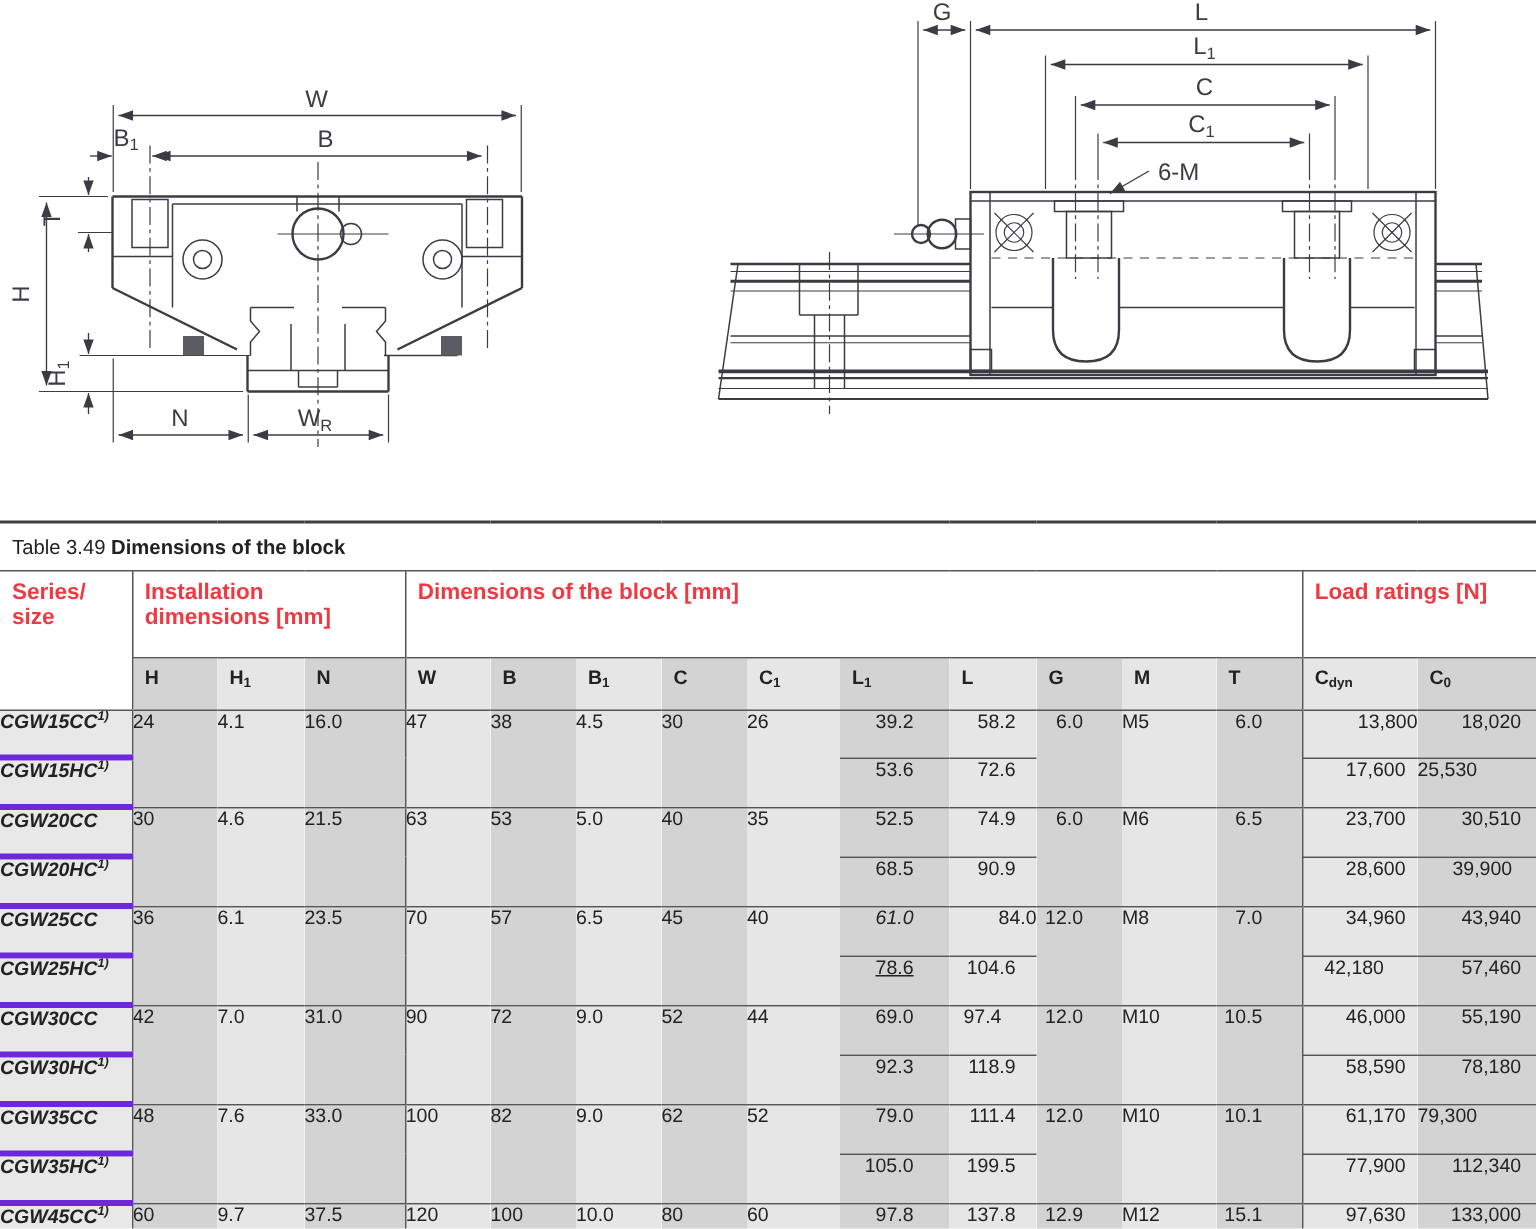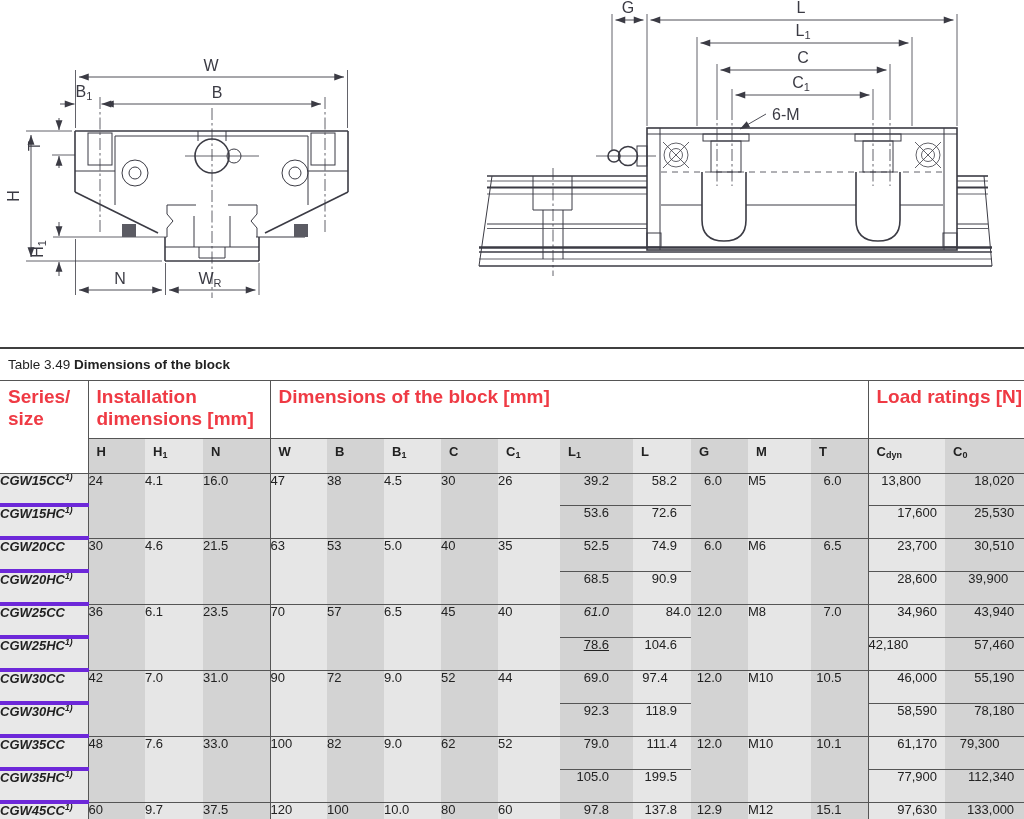--- a/index.html
+++ b/index.html
@@ -14,21 +14,21 @@
   .dim{stroke:#3b3b44;stroke-width:0.9;fill:none;}
   .cl{stroke:#3b3b44;stroke-width:0.8;fill:none;stroke-dasharray:12 3 2.5 3;}
   .dsh{stroke:#3b3b44;stroke-width:0.8;fill:none;stroke-dasharray:6 5;}
 
   table.dims{position:absolute;top:347px;left:0;width:1024px;border-collapse:collapse;table-layout:fixed;
     border-top:2px solid #3f3f3f;border-bottom:2px solid #3f3f3f;}
   table.dims td{padding:0;vertical-align:top;font-size:13px;line-height:1.15;overflow:hidden;white-space:nowrap;}
   tr.caption td{height:31px;border-bottom:1px solid #555;vertical-align:middle;padding-left:8px;font-size:13.5px;background:#fff;}
   tr.caption b{font-weight:bold;}
   tr.ghead td{height:52px;border-bottom:1px solid #555;background:#fff;color:#ef3a44;font-weight:bold;
-    font-size:19px;padding:5px 0 0 8px;}
+    font-size:15px;padding:5px 0 0 8px;}
   td.gb{border-left:1px solid #555;}
   tr.subh td{height:28px;border-bottom:1px solid #555;font-weight:bold;padding:6px 0 0 8px;}
   .dk{background:#d3d3d3;}
   .lt-bg{background:#e6e6e6;}
   tbody td{height:29px;padding-top:6px;}
   td.ser{font-weight:bold;padding-left:8px;background:#e8e8e8;}
   td.al{padding-left:9px;text-align:left;}
   sup{font-size:8.5px;vertical-align:super;line-height:0;}
   sub{font-size:9px;vertical-align:-2px;line-height:0;}
   tr.pt td{border-top:1px solid #555;}
@@ -296,29 +296,29 @@
           <td class="lt-bg gb al" rowspan="2">47</td>
           <td class="dk al" rowspan="2">38</td>
           <td class="lt-bg al" rowspan="2">4.5</td>
           <td class="dk al" rowspan="2">30</td>
           <td class="lt-bg al" rowspan="2">26</td>
           <td class="dk sep" style="text-align: right; padding-right: 24px;">39.2</td>
           <td class="lt-bg sep" style="text-align: right; padding-right: 14px;">58.2</td>
           <td class="dk" rowspan="2" style="text-align: right; padding-right: 26px;">6.0</td>
           <td class="lt-bg al" rowspan="2">M5</td>
           <td class="dk" rowspan="2" style="text-align: right; padding-right: 26px;">6.0</td>
-          <td class="lt-bg gb sep" style="text-align: right; padding-right: 24px; margin-left: 36px;">13,800</td>
+          <td class="lt-bg gb sep" style="text-align: right; padding-right: 0; margin-left: 36px;">13,800</td>
           <td class="dk sep" style="text-align: right; padding-right: 10px;">18,020</td>
         </tr>
         <tr>
           <td class="ser wsep">CGW15HC<sup>1)</sup></td>
           <td class="dk" style="text-align: right; padding-right: 24px;">53.6</td>
           <td class="lt-bg" style="text-align: right; padding-right: 14px;">72.6</td>
           <td class="lt-bg gb" style="text-align: right; padding-right: 8px;">17,600</td>
-          <td class="dk" style="text-align: right; padding-right: 10px;">25,530</td>
+          <td class="dk" style="padding-right: 10px;">25,530</td>
         </tr>
         <tr class="pt">
           <td class="ser wsep">CGW20CC</td>
           <td class="dk gb al" rowspan="2">30</td>
           <td class="lt-bg al" rowspan="2">4.6</td>
           <td class="dk al" rowspan="2">21.5</td>
           <td class="lt-bg gb al" rowspan="2">63</td>
           <td class="dk al" rowspan="2">53</td>
           <td class="lt-bg al" rowspan="2">5.0</td>
           <td class="dk al" rowspan="2">40</td>
@@ -353,21 +353,21 @@
           <td class="dk" rowspan="2" style="text-align: right; padding-right: 26px;">12.0</td>
           <td class="lt-bg al" rowspan="2">M8</td>
           <td class="dk" rowspan="2" style="text-align: right; padding-right: 26px;">7.0</td>
           <td class="lt-bg gb sep" style="text-align: right; padding-right: 8px;">34,960</td>
           <td class="dk sep" style="text-align: right; padding-right: 10px;">43,940</td>
         </tr>
         <tr>
           <td class="ser wsep">CGW25HC<sup>1)</sup></td>
           <td class="dk" style="text-align: right; padding-right: 24px; text-decoration: underline;">78.6</td>
           <td class="lt-bg" style="text-align: right; padding-right: 14px;">104.6</td>
-          <td class="lt-bg gb" style="text-align: left; padding-right: 8px;">42,180</td>
+          <td class="lt-bg gb" style="text-align: center; padding-right: 8px;">42,180</td>
           <td class="dk" style="text-align: right; padding-right: 10px;">57,460</td>
         </tr>
         <tr class="pt">
           <td class="ser wsep">CGW30CC</td>
           <td class="dk gb al" rowspan="2">42</td>
           <td class="lt-bg al" rowspan="2">7.0</td>
           <td class="dk al" rowspan="2">31.0</td>
           <td class="lt-bg gb al" rowspan="2">90</td>
           <td class="dk al" rowspan="2">72</td>
           <td class="lt-bg al" rowspan="2">9.0</td>
@@ -397,21 +397,21 @@
           <td class="dk al" rowspan="2">82</td>
           <td class="lt-bg al" rowspan="2">9.0</td>
           <td class="dk al" rowspan="2">62</td>
           <td class="lt-bg al" rowspan="2">52</td>
           <td class="dk sep" style="text-align: right; padding-right: 24px;">79.0</td>
           <td class="lt-bg sep" style="text-align: right; padding-right: 14px;">111.4</td>
           <td class="dk" rowspan="2" style="text-align: right; padding-right: 26px;">12.0</td>
           <td class="lt-bg al" rowspan="2">M10</td>
           <td class="dk" rowspan="2" style="text-align: right; padding-right: 26px;">10.1</td>
           <td class="lt-bg gb sep" style="text-align: right; padding-right: 8px;">61,170</td>
-          <td class="dk sep" style="text-align: center; padding-right: 10px;">79,300</td>
+          <td class="dk sep" style="text-align: left; padding-right: 10px;">79,300</td>
         </tr>
         <tr>
           <td class="ser wsep">CGW35HC<sup>1)</sup></td>
           <td class="dk" style="text-align: right; padding-right: 24px;">105.0</td>
           <td class="lt-bg" style="text-align: right; padding-right: 14px;">199.5</td>
           <td class="lt-bg gb" style="text-align: right; padding-right: 8px;">77,900</td>
           <td class="dk" style="text-align: right; padding-right: 10px;">112,340</td>
         </tr>
         <tr class="pt">
           <td class="ser wsep">CGW45CC<sup>1)</sup></td>

